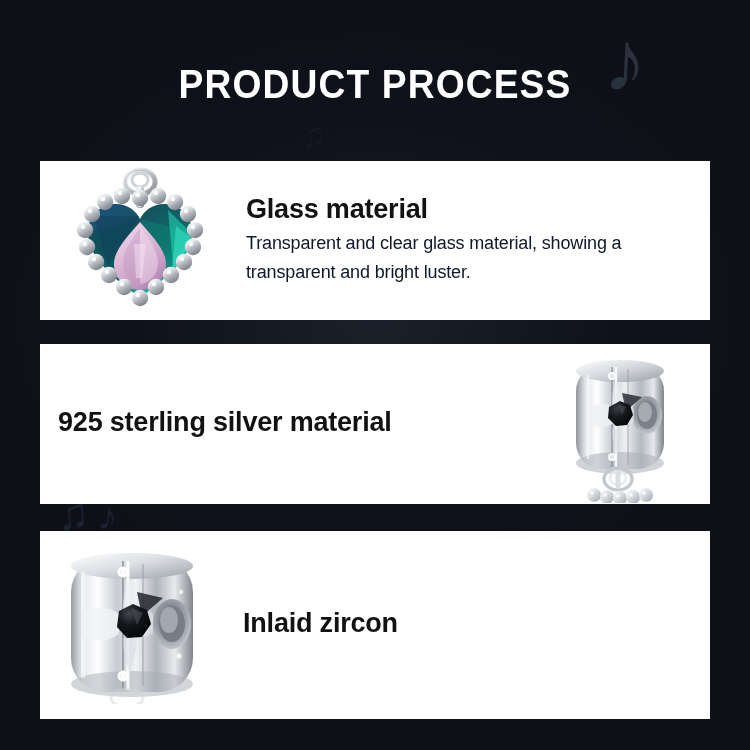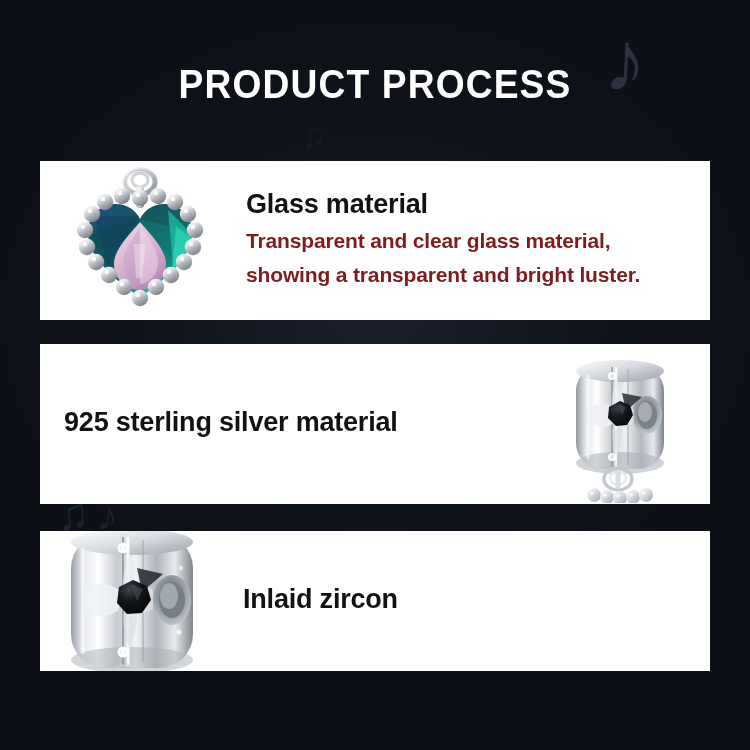--- a/index.html
+++ b/index.html
@@ -95,21 +95,21 @@
     left: 40px;
     width: 670px;
     background: #ffffff;
     display: flex;
     align-items: center;
     overflow: hidden;
     z-index: 3;
   }
   .card-1 { top: 161px;  height: 159px; }
   .card-2 { top: 344px;  height: 160px; }
-  .card-3 { top: 531px;  height: 140px; }
+  .card-3 { top: 531px;  height: 188px; }
 
   .card-media {
     flex: 0 0 auto;
     height: 100%;
     position: relative;
     display: flex;
     align-items: center;
     justify-content: center;
   }
   .media-heart { width: 200px; }
@@ -117,38 +117,38 @@
   .media-clip-left { width: 195px; }
 
   .card-body {
     flex: 1 1 auto;
     padding-right: 24px;
     display: flex;
     flex-direction: column;
     justify-content: center;
   }
   .card-1 .card-body { padding-left: 6px; }
-  .card-2 .card-body { padding-left: 24px; padding-right: 4px; }
+  .card-2 .card-body { padding-left: 18px; padding-right: 4px; }
   .card-3 .card-body { padding-left: 8px; }
 
   .card-heading {
     color: #121212;
     font-weight: bold;
     font-size: 27px;
     line-height: 1.16;
     letter-spacing: -0.2px;
     margin-bottom: 3px;
     white-space: nowrap;
   }
   .card-2 .card-heading { font-size: 27px; }
 
   .card-text {
-    color: #7f1d1d;
-    font-weight: bold;
-    font-size: 21px;
+    color: #0f172a;
+    font-weight: normal;
+    font-size: 18px;
     line-height: 1.62;
     letter-spacing: -0.15px;
   }
 
   
   .jewel-svg { display: block; }
 
 </style>
 </head>
 <body>

